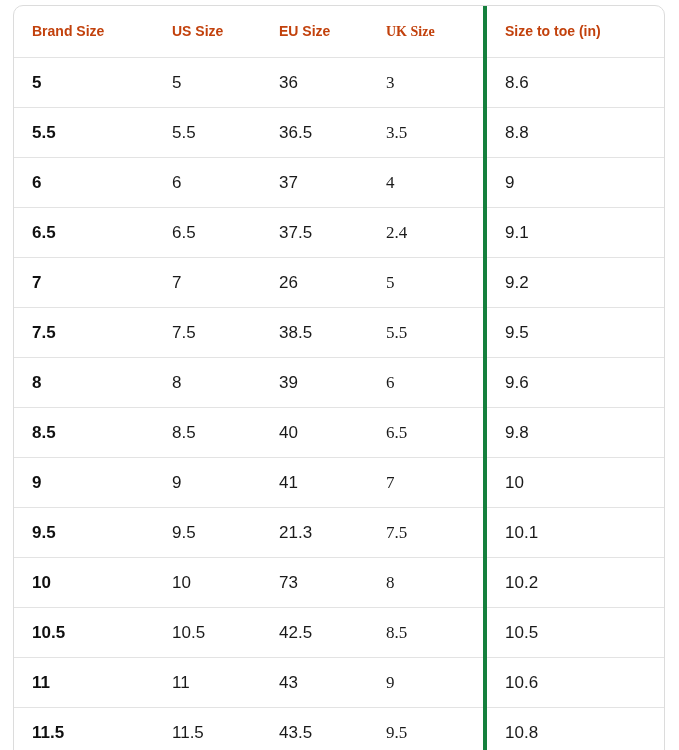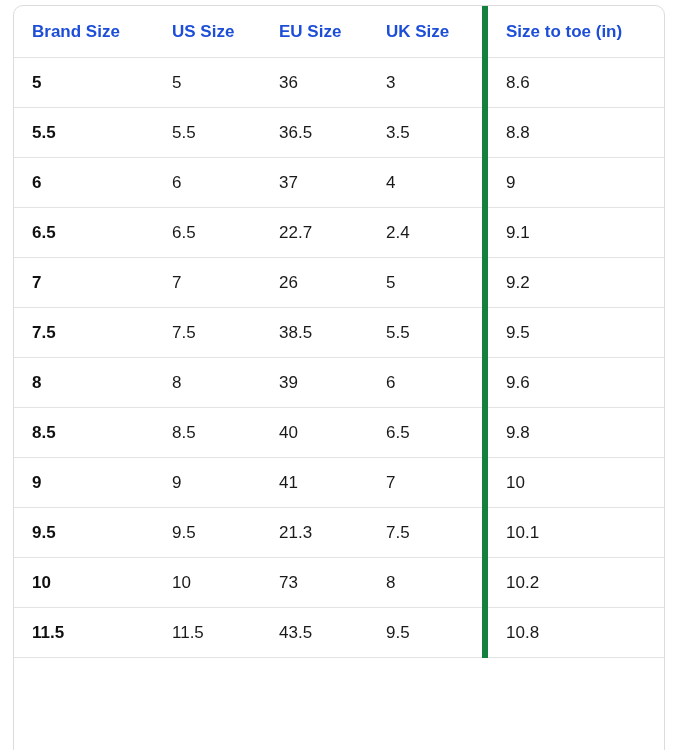--- a/index.html
+++ b/index.html
@@ -72,27 +72,28 @@
   table.size-table th.col-eu,
   table.size-table td.col-eu    { padding-left: 13px; }
   table.size-table th.col-uk,
   table.size-table td.col-uk    { padding-left: 13px; }
   table.size-table th.col-heel,
   table.size-table td.col-heel  { padding-left: 18px; }
 
   
   table.size-table th.col-uk,
   table.size-table td.col-uk {
-    border-right: 6px solid #15803d;
+    border-right: 4px solid #15803d;
+    font-family: Liberation Serif, serif;
   }
 
   table.size-table thead th {
     font-weight: 700;
-    font-size: 17px;
-    color: #1d4ed8;
+    font-size: 14px;
+    color: #c2410c;
     height: 51px;
     line-height: 51px;
   }
 
   table.size-table tbody td {
     font-weight: 400;
     font-size: 17px;
     color: #1a1a1a;
   }
 
@@ -142,21 +143,21 @@
           <tr>
             <td class="col-brand">6</td>
             <td class="col-us">6</td>
             <td class="col-eu">37</td>
             <td class="col-uk">4</td>
             <td class="col-heel">9</td>
           </tr>
           <tr>
             <td class="col-brand">6.5</td>
             <td class="col-us">6.5</td>
-            <td class="col-eu">22.7</td>
+            <td class="col-eu">37.5</td>
             <td class="col-uk">2.4</td>
             <td class="col-heel">9.1</td>
           </tr>
           <tr>
             <td class="col-brand">7</td>
             <td class="col-us">7</td>
             <td class="col-eu">26</td>
             <td class="col-uk">5</td>
             <td class="col-heel">9.2</td>
           </tr>
@@ -196,20 +197,34 @@
             <td class="col-heel">10.1</td>
           </tr>
           <tr>
             <td class="col-brand">10</td>
             <td class="col-us">10</td>
             <td class="col-eu">73</td>
             <td class="col-uk">8</td>
             <td class="col-heel">10.2</td>
           </tr>
           <tr>
+            <td class="col-brand">10.5</td>
+            <td class="col-us">10.5</td>
+            <td class="col-eu">42.5</td>
+            <td class="col-uk">8.5</td>
+            <td class="col-heel">10.5</td>
+          </tr>
+          <tr>
+            <td class="col-brand">11</td>
+            <td class="col-us">11</td>
+            <td class="col-eu">43</td>
+            <td class="col-uk">9</td>
+            <td class="col-heel">10.6</td>
+          </tr>
+          <tr>
             <td class="col-brand">11.5</td>
             <td class="col-us">11.5</td>
             <td class="col-eu">43.5</td>
             <td class="col-uk">9.5</td>
             <td class="col-heel">10.8</td>
           </tr>
         </tbody>
     </table>
   </div>
 </div>

